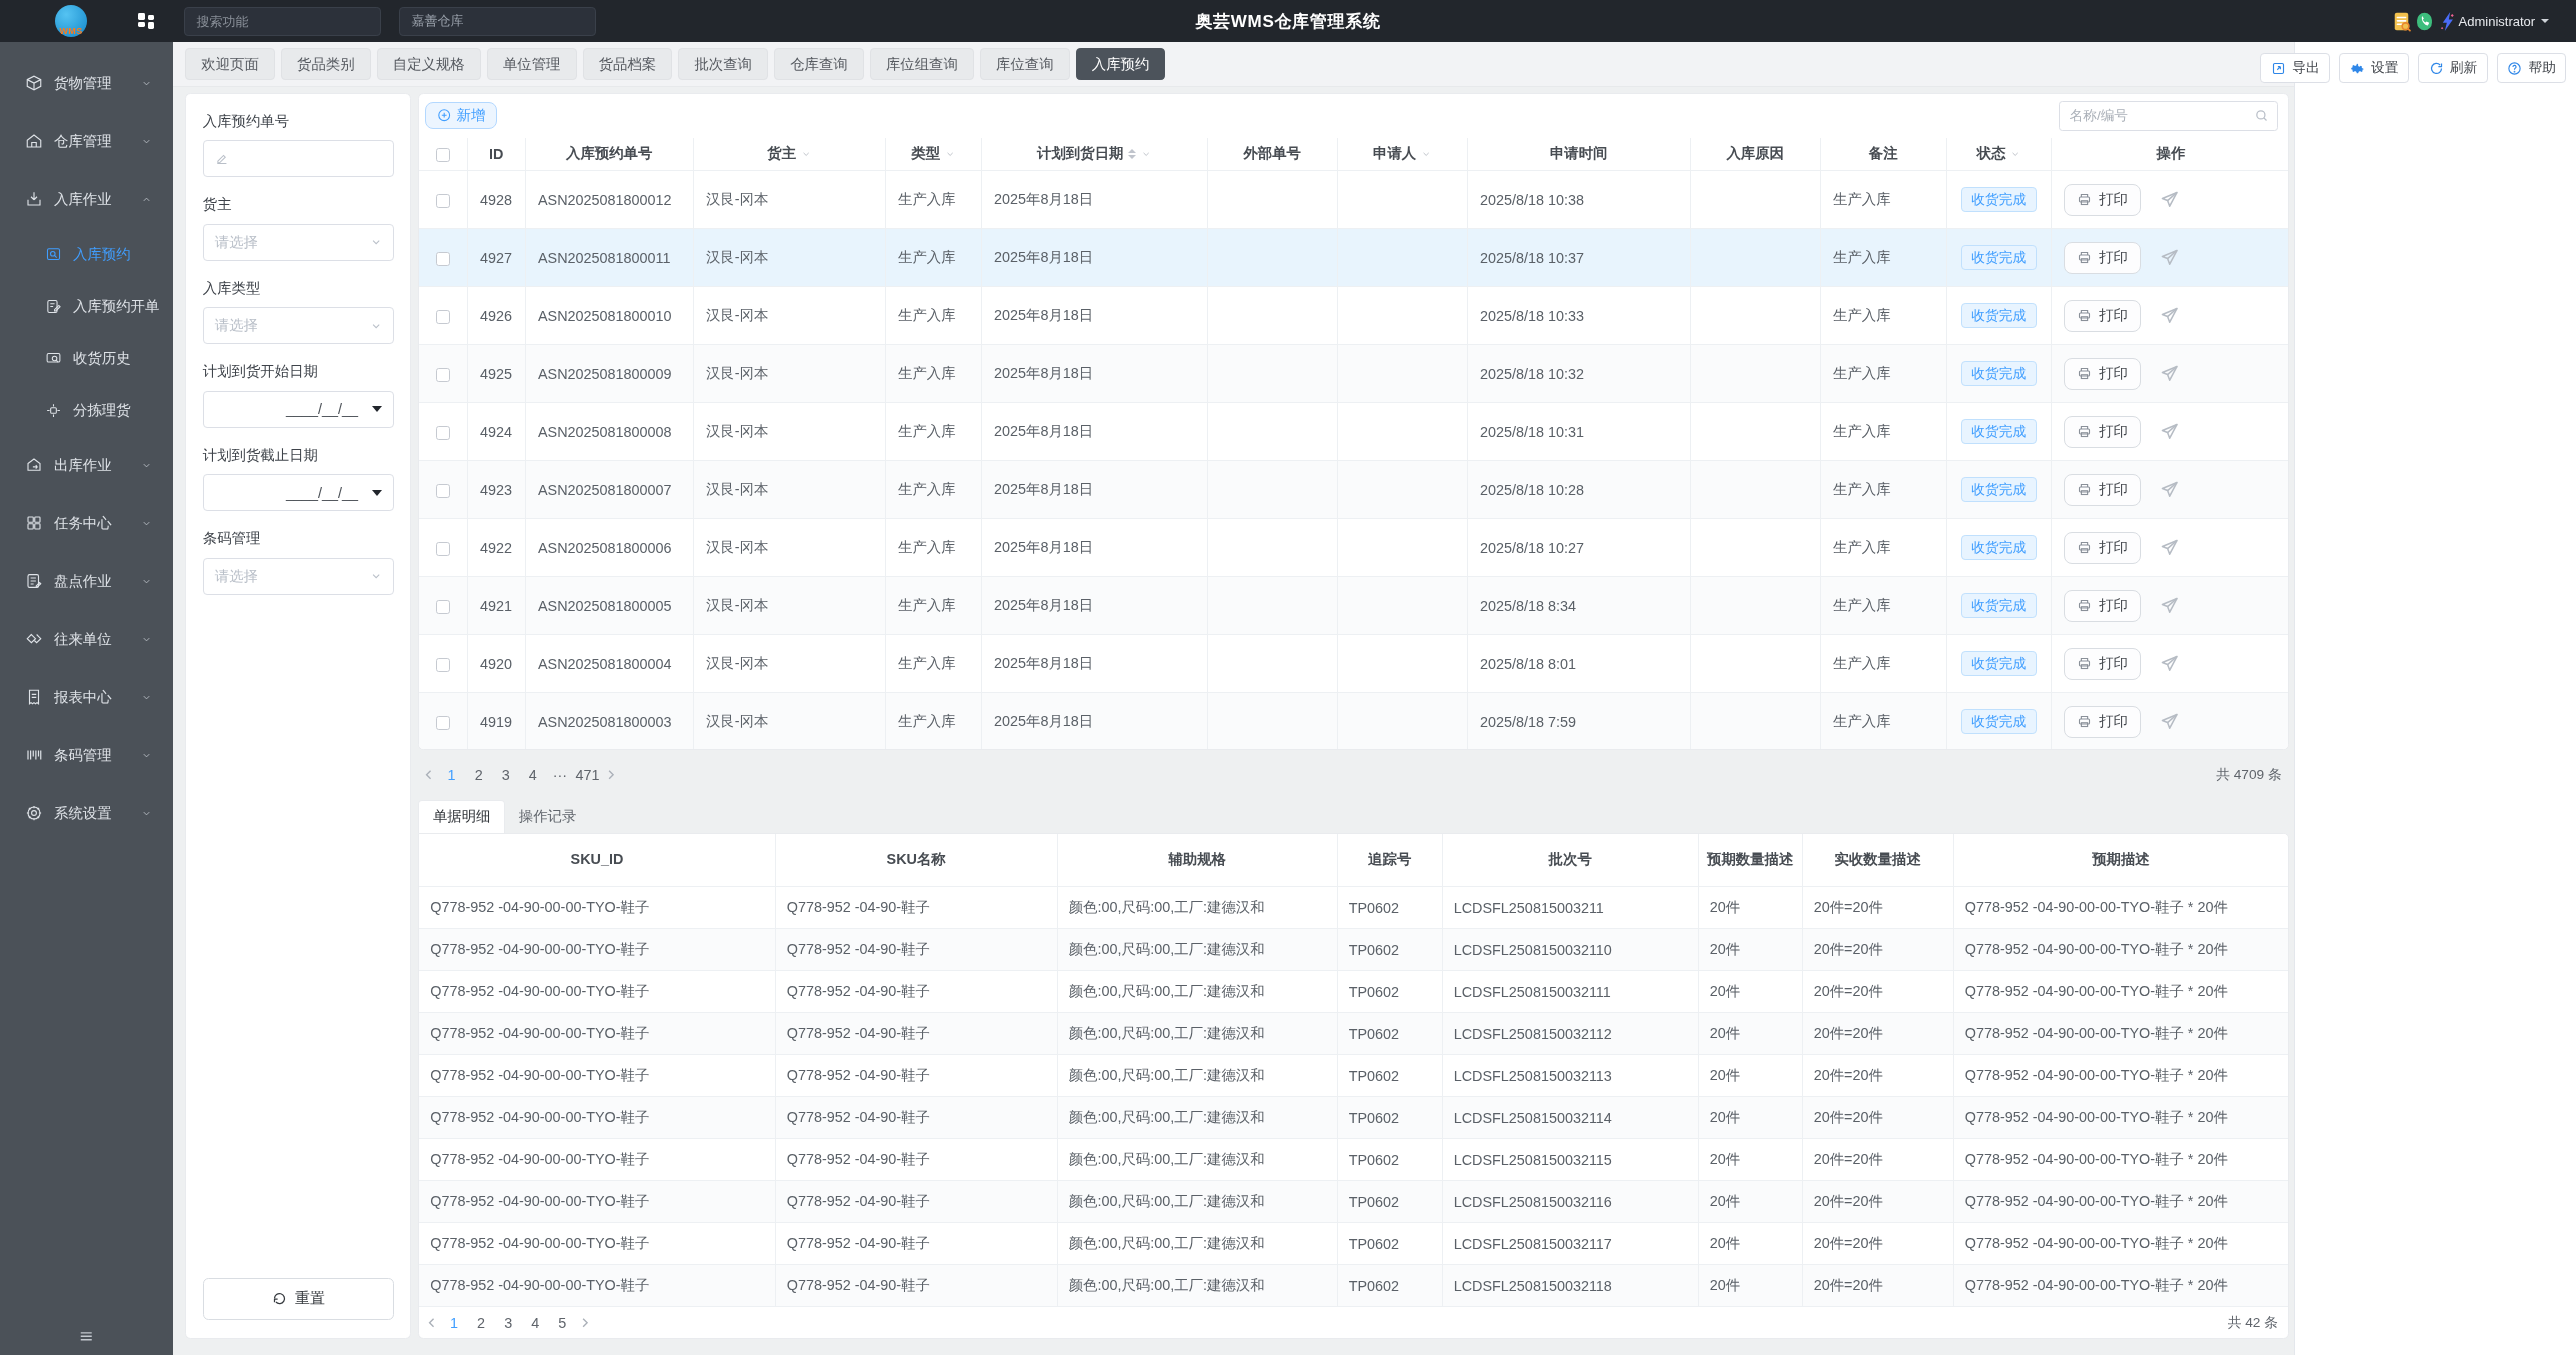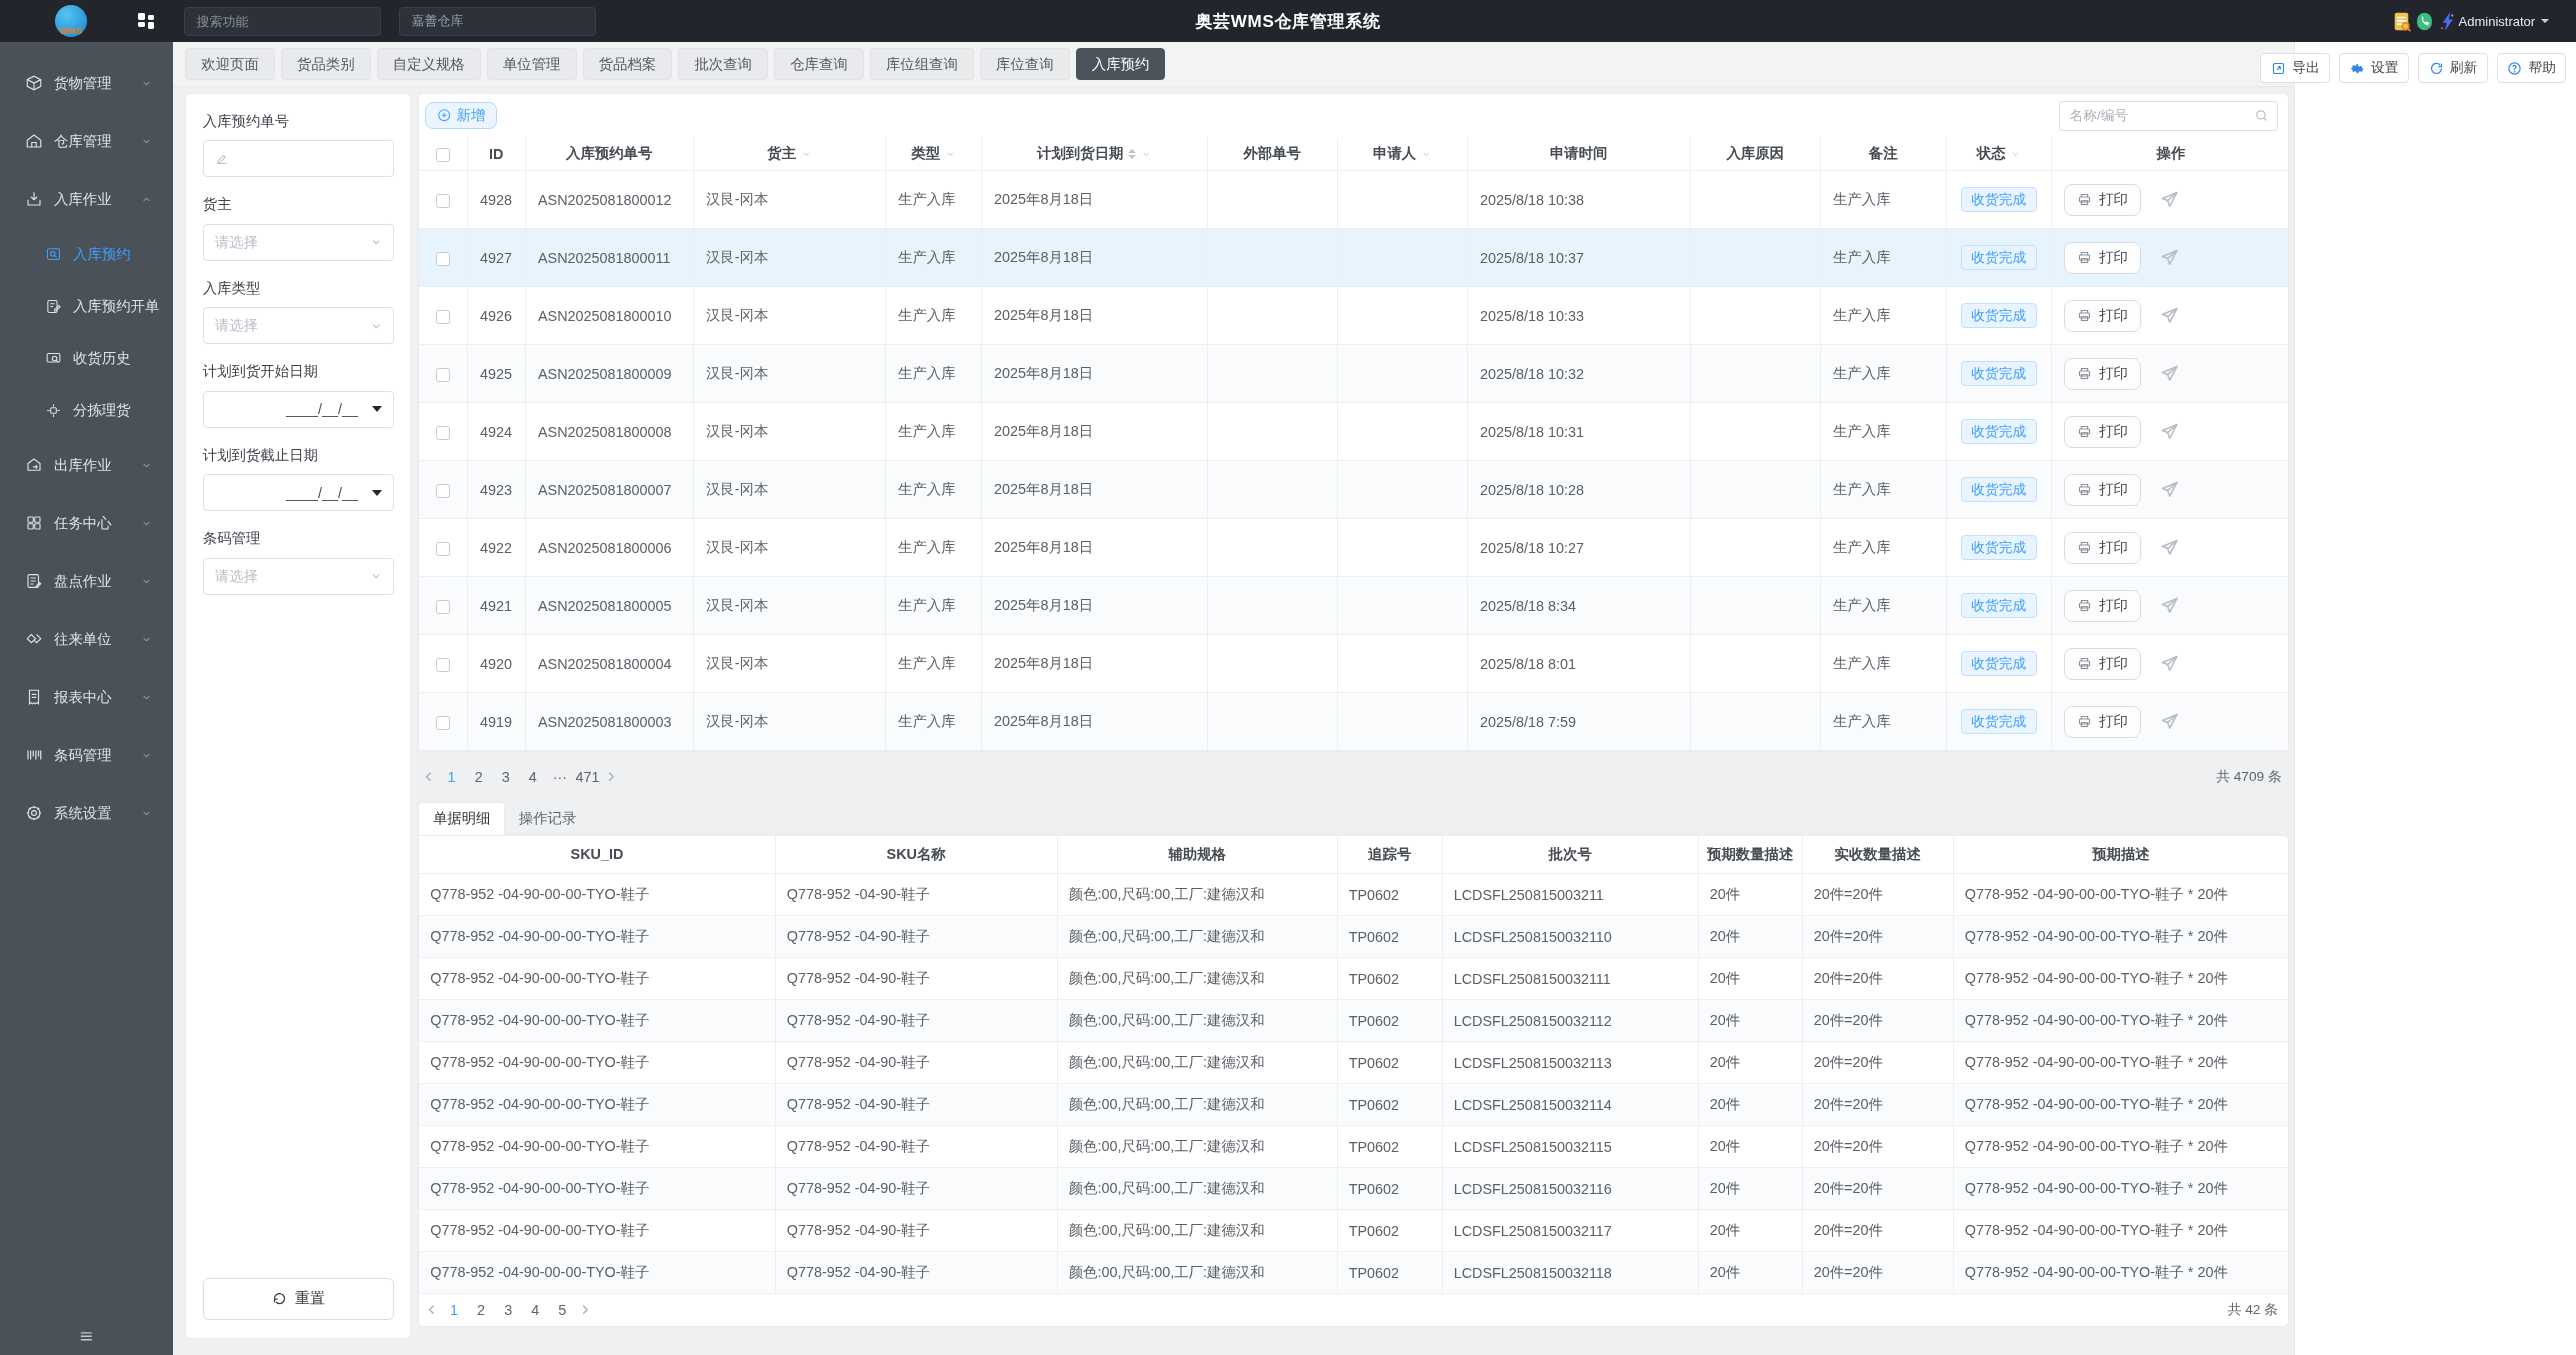--- a/index.html
+++ b/index.html
@@ -111,21 +111,21 @@
         display:flex;align-items:center;justify-content:center;font-family:inherit}
   .pages .page:first-child{color:var(--blue)}
   .arrow{width:13.7px;height:13.7px;color:#aab0b8;cursor:pointer}
   .total{margin-left:auto;font-size:13.7px;color:#5f646b}
 
   
   .dtabs{height:33px;margin-top:6.9px;display:flex;align-items:flex-end}
   .dtab{height:33px;padding:0 13.7px;display:flex;align-items:center;font-size:14.4px;color:#5f646b;cursor:pointer;border-radius:4.1px 4.1px 0 0}
   .dtab.active{background:#fff;color:#2f3338;border:0.7px solid #e9ebee;border-bottom:none}
   .panelB{border-radius:0 5.5px 5.5px 5.5px;overflow:hidden}
-  .panelB th{height:38px;white-space:normal;line-height:1.35}
+  .panelB th{height:53px;white-space:normal;line-height:1.35}
   .panelB td{height:42px;padding:0 11px}
   #detail-tbody tr:nth-child(even){background:#fafbfc}
   .pagerB{height:32px;display:flex;align-items:center;padding:0 9.6px 0 5.5px;font-size:14.4px;color:#5f646b}
 
   
   .actions{display:flex;gap:9px;justify-content:flex-end}
   .act-btn{height:30px;padding:0 9.6px;display:flex;align-items:center;gap:6.2px;border:0.7px solid #dcdfe6;border-radius:4.1px;
            background:#fff;font-size:13.7px;color:#43474d;cursor:pointer;white-space:nowrap}
   .act-btn .icon{width:15px;height:15px;color:#2f87e8}
 

